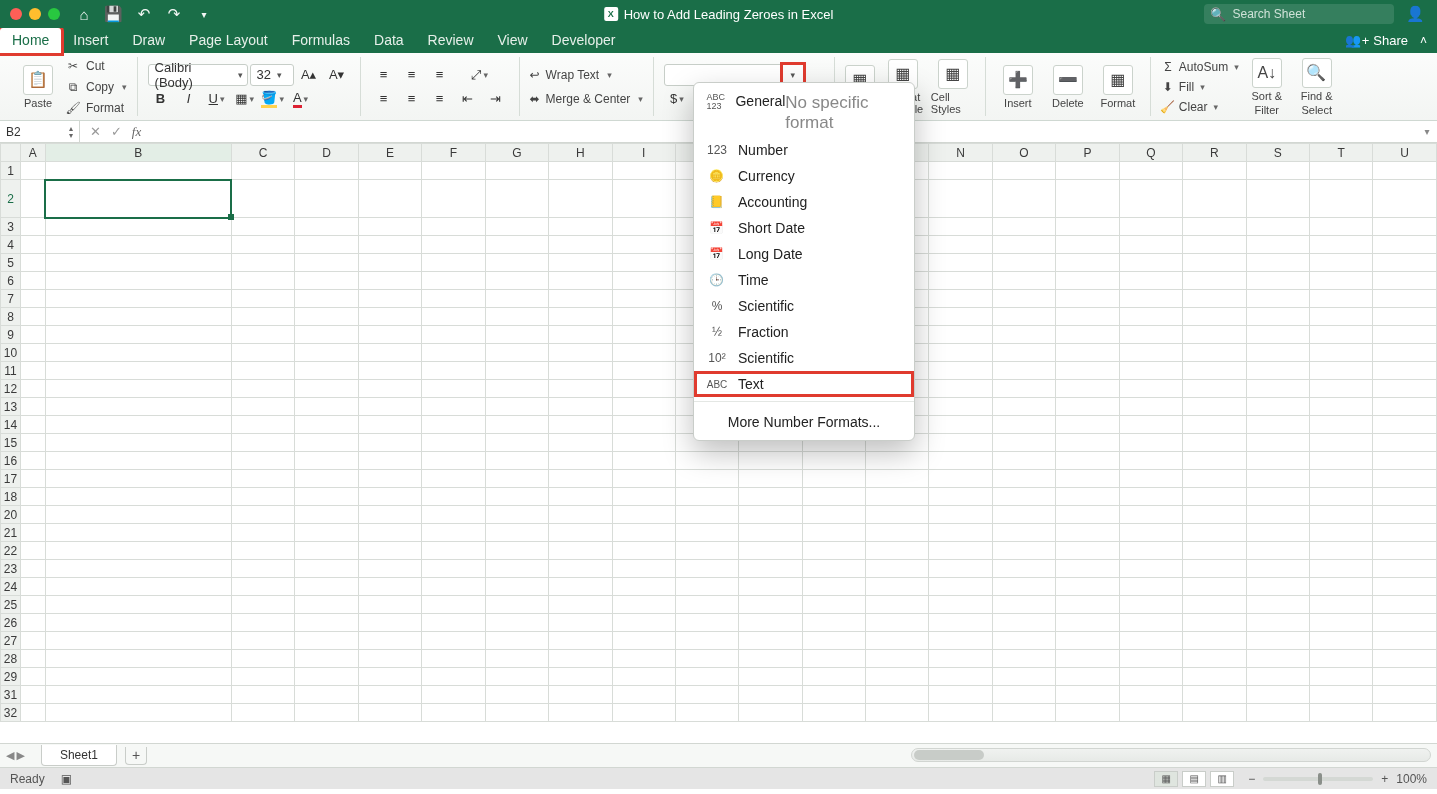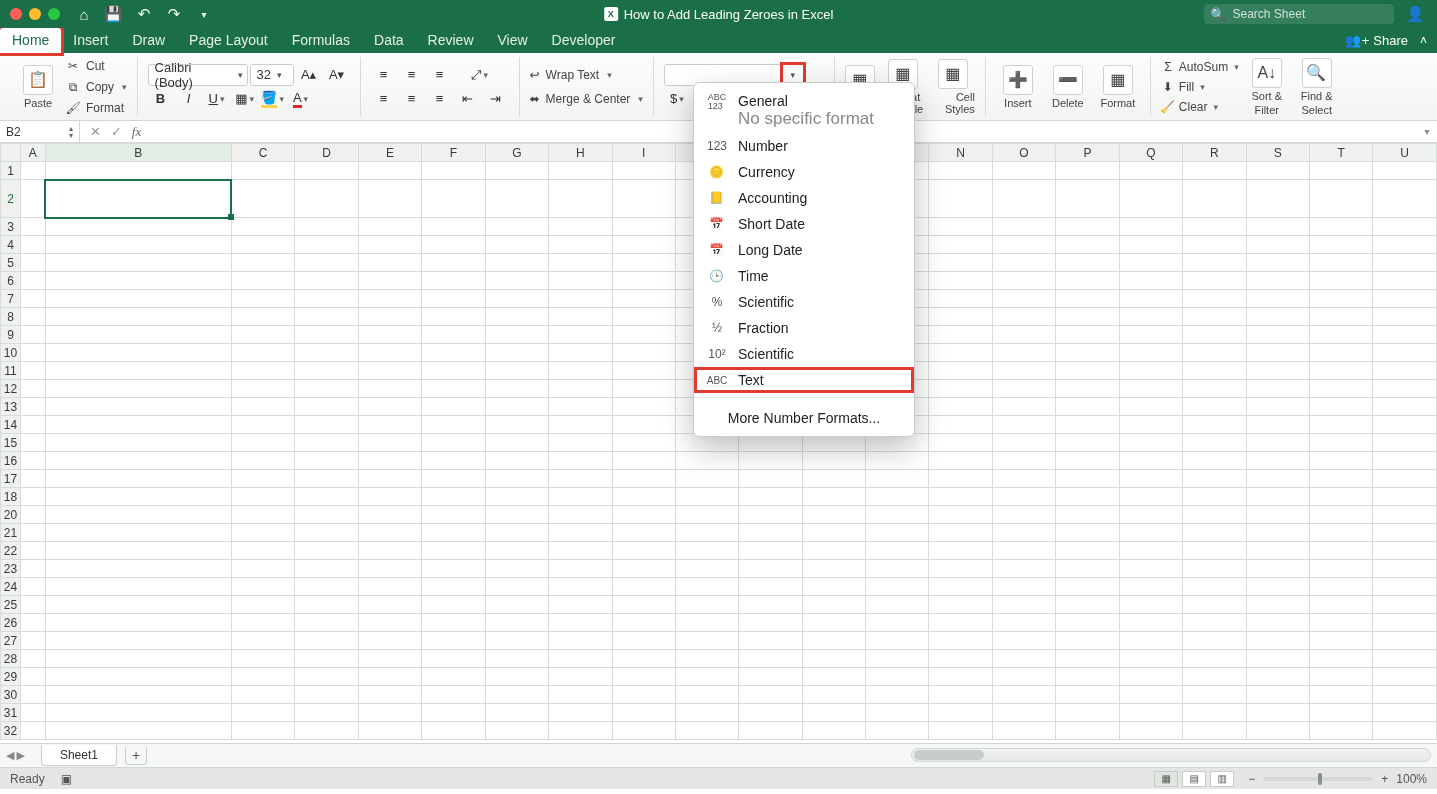--- a/index.html
+++ b/index.html
@@ -71,21 +71,21 @@
   .sel-cell { outline:2px solid #1a6e48; outline-offset:-1px; position:relative;}
   .sel-cell::after{content:""; position:absolute; right:-3px; bottom:-3px; width:6px; height:6px; background:#1a6e48;}
   .rowhead-sel{color:#1a6e48 !important; font-weight:600;}
   .colhead-sel{background:#e3eee6 !important; color:#1a6e48;}
 
   
   .fmt-menu { position:absolute; left:693px; top:82px; width:222px; background:#fff; border:1px solid #c9cdc9; border-radius:6px; box-shadow:0 12px 30px rgba(0,0,0,.25); padding:6px 0 4px; z-index:50;}
   .fmt-item { display:flex; align-items:center; gap:10px; padding:5px 14px 5px 12px; font-size:14px; color:#222;}
   .fmt-item .fi-icon { width:22px; display:flex; align-items:center; justify-content:center; font-size:12px; color:#555;}
   .fmt-item.general { align-items:flex-start; padding-top:4px; padding-bottom:4px;}
-  .fmt-item.general .txts { display:flex; flex-direction:column;}
+  .fmt-item.general .txts { display:flex; flex-direction:row;}
   .fmt-item.general .sub { font-size:17px; color:#888;}
   .fmt-item.highlight { box-shadow:inset 0 0 0 3px #e03b2f;}
   .fmt-sep { height:1px; background:#e4e7e4; margin:4px 0;}
   .fmt-more { text-align:center; padding:8px 0 6px; font-size:14px; color:#222;}
 
   
   .sheetbar { height:24px; border-top:1px solid #d2d7d2; background:#f6f8f6; display:flex; align-items:center; position:relative;}
   .sheet-scroll { display:flex; gap:2px; padding:0 6px; color:#888;}
   .sheet-scroll span{font-size:11px;}
   .sheet-tab { border:1px solid #c9cdc9; border-top:none; background:#fff; padding:3px 18px; font-size:12px; margin-left:10px; border-radius:0 0 4px 4px;}
@@ -263,21 +263,21 @@
     <div class="big-btn" style="width:30px">
       <div class="bigicon">▦</div>
       <span style="white-space:pre-line;text-align:center">nal ng</span>
     </div>
     <div class="big-btn">
       <div class="bigicon">▦</div>
       <span style="white-space:pre-line;text-align:center">Format as Table</span>
     </div>
     <div class="big-btn">
       <div class="bigicon">▦</div>
-      <span style="white-space:pre-line;text-align:right">Cell Styles</span>
+      <span style="white-space:pre-line;text-align:left">Cell Styles</span>
     </div>
   </div>
 
   <div class="group">
     <div class="big-btn">
         <div class="bigicon">➕</div>
         <span>Insert</span>
       </div>
     <div class="big-btn">
         <div class="bigicon">➖</div>
@@ -1032,44 +1032,20 @@
           <td></td>
           <td></td>
           <td></td>
           <td></td>
           <td></td>
           <td></td>
           <td></td>
           <td></td>
         </tr>
         <tr style="height:18px">
-          <th>30</th>
-          <td></td>
-          <td></td>
-          <td></td>
-          <td></td>
-          <td></td>
-          <td></td>
-          <td></td>
-          <td></td>
-          <td></td>
-          <td></td>
-          <td></td>
-          <td></td>
-          <td></td>
-          <td></td>
-          <td></td>
-          <td></td>
-          <td></td>
-          <td></td>
-          <td></td>
-          <td></td>
-          <td></td>
-        </tr>
-        <tr style="height:18px">
           <th>31</th>
           <td></td>
           <td></td>
           <td></td>
           <td></td>
           <td></td>
           <td></td>
           <td></td>
           <td></td>
           <td></td>

